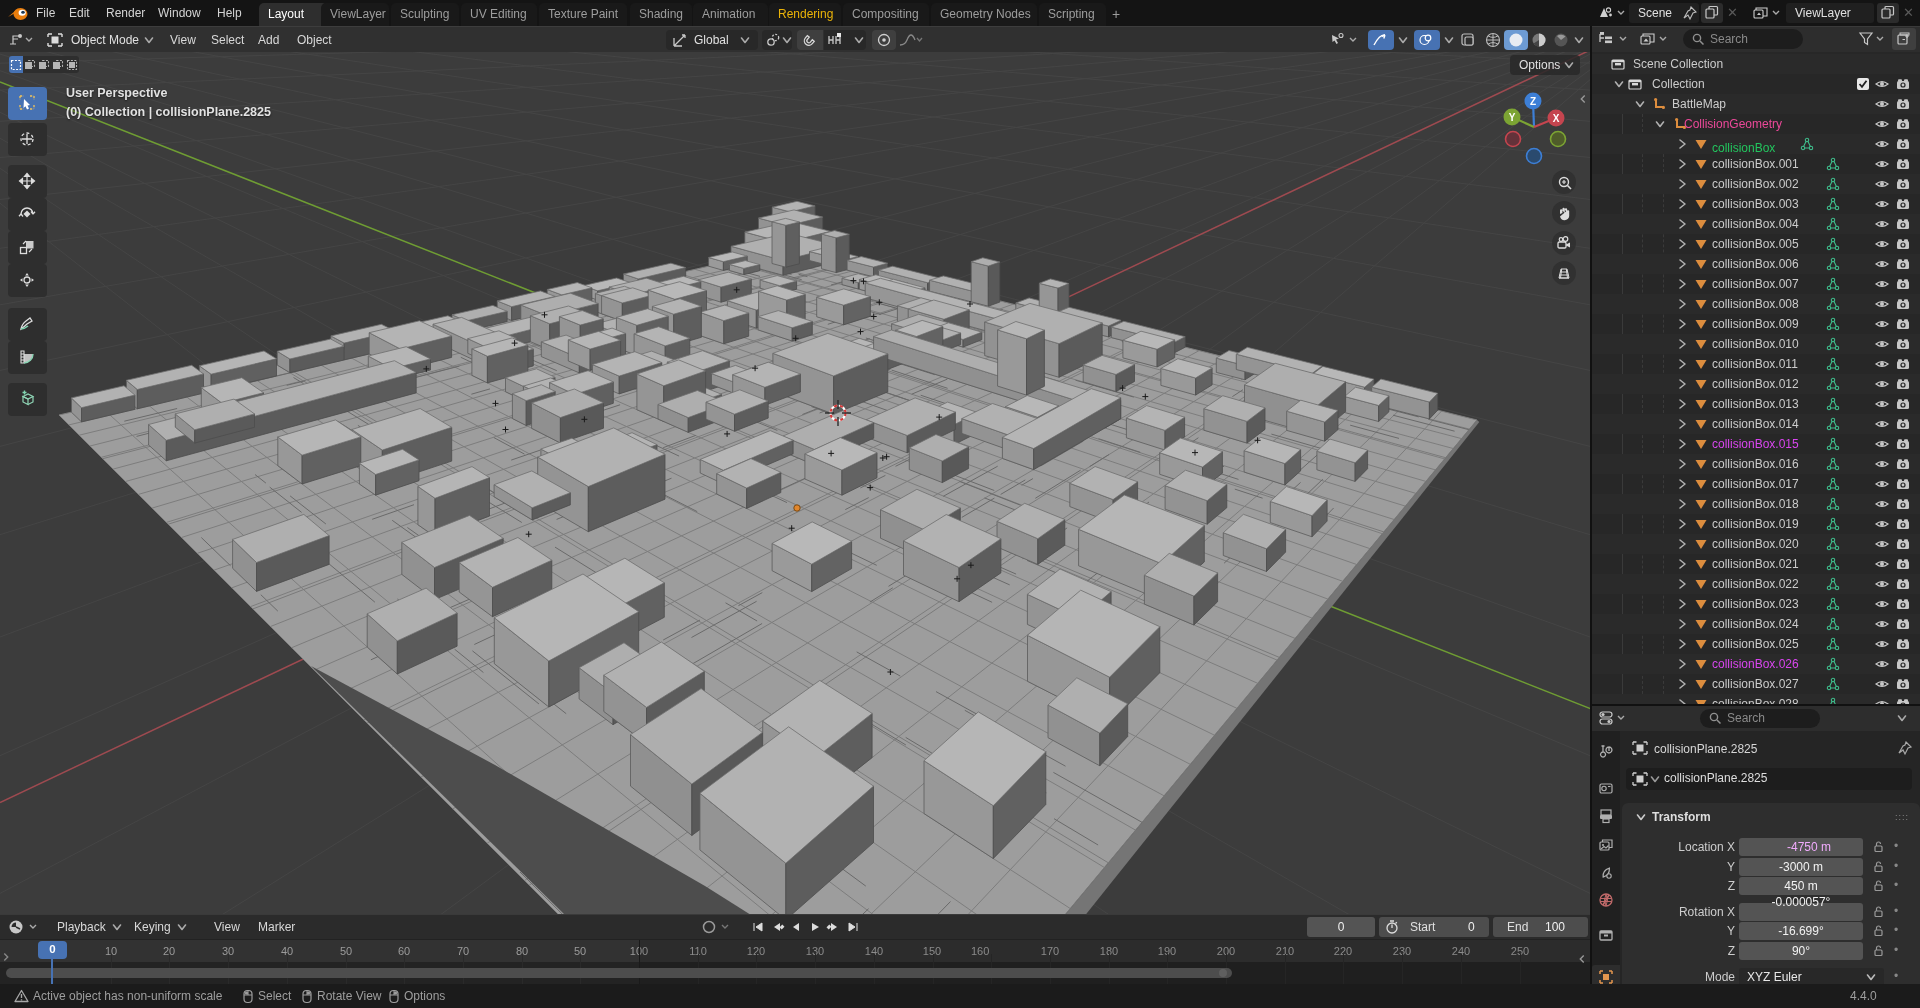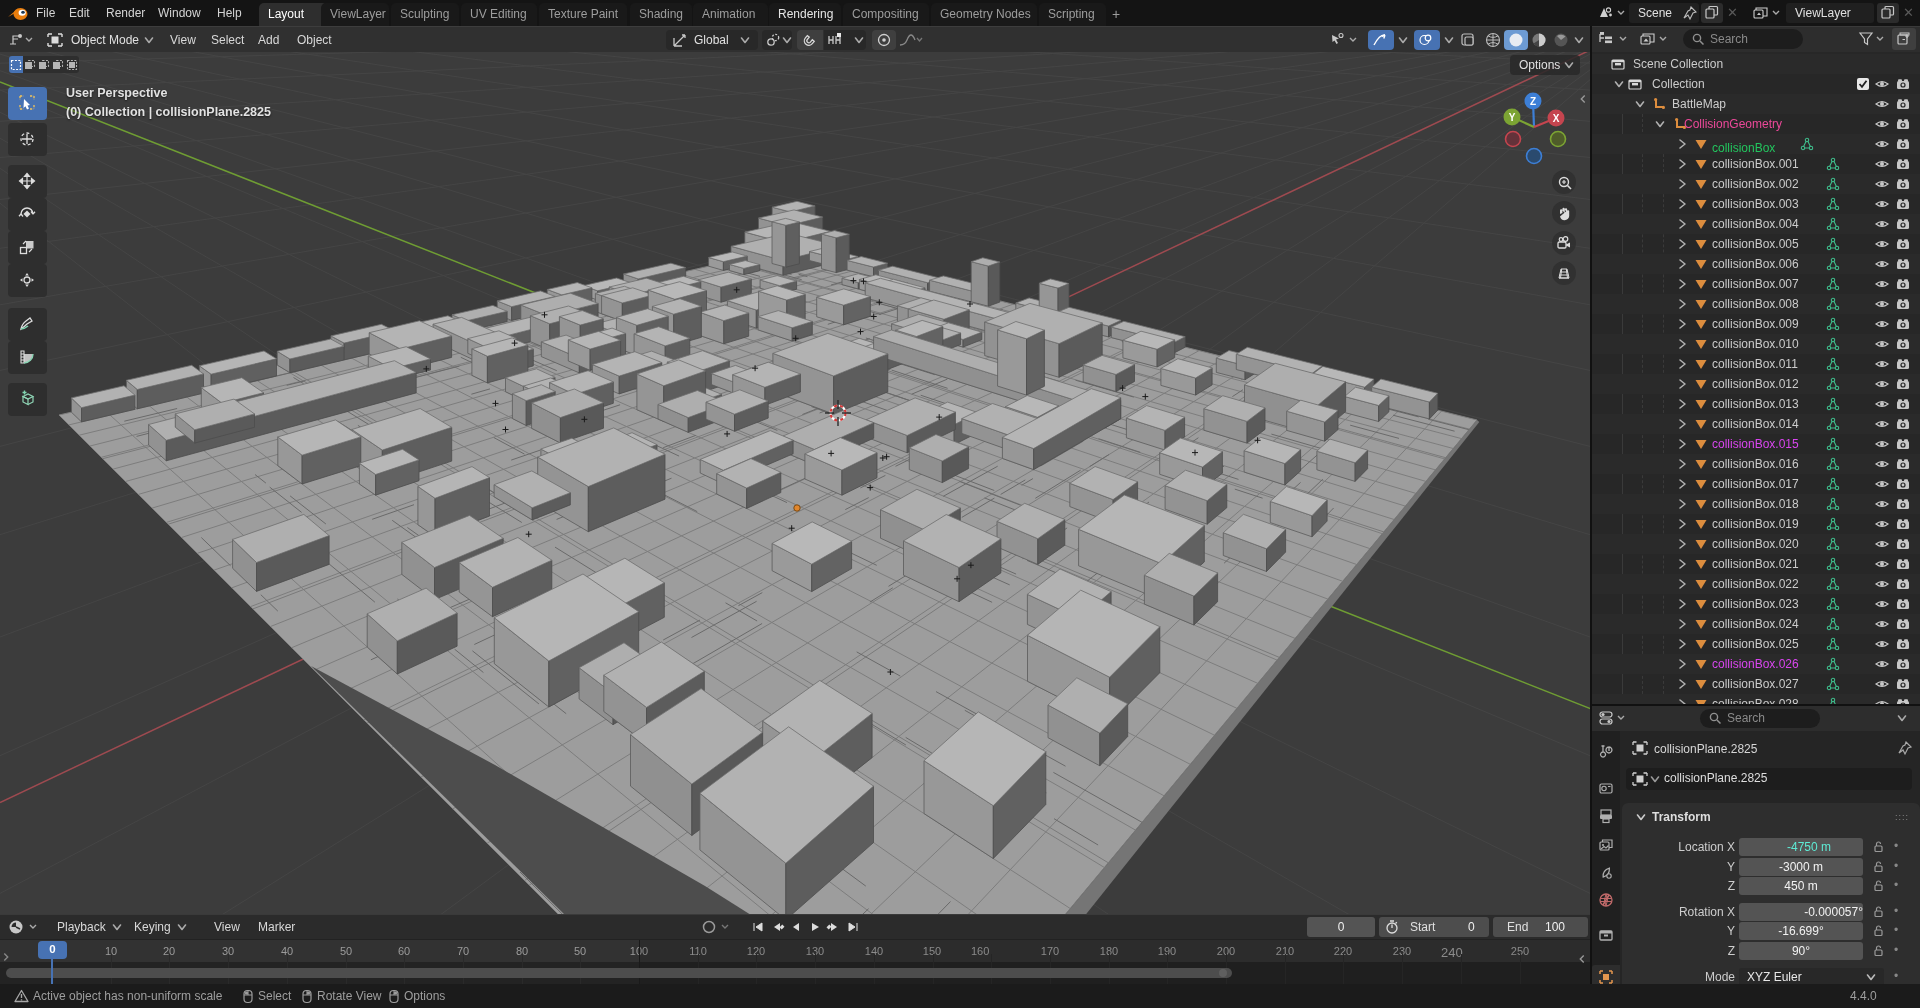--- a/index.html
+++ b/index.html
@@ -26,21 +26,21 @@
 <div class="abs txt" style="left:400px;top:7px;color:#9d9d9d">Sculpting</div>
 <div class="abs" style="left:461px;top:3px;width:76px;height:23px;background:#191919;border-radius:5px 5px 0 0"></div>
 <div class="abs txt" style="left:470px;top:7px;color:#9d9d9d">UV Editing</div>
 <div class="abs" style="left:539px;top:3px;width:88px;height:23px;background:#191919;border-radius:5px 5px 0 0"></div>
 <div class="abs txt" style="left:548px;top:7px;color:#9d9d9d">Texture Paint</div>
 <div class="abs" style="left:630px;top:3px;width:62px;height:23px;background:#191919;border-radius:5px 5px 0 0"></div>
 <div class="abs txt" style="left:639px;top:7px;color:#9d9d9d">Shading</div>
 <div class="abs" style="left:693px;top:3px;width:75px;height:23px;background:#191919;border-radius:5px 5px 0 0"></div>
 <div class="abs txt" style="left:702px;top:7px;color:#9d9d9d">Animation</div>
 <div class="abs" style="left:769px;top:3px;width:72px;height:23px;background:#191919;border-radius:5px 5px 0 0"></div>
-<div class="abs txt" style="left:778px;top:7px;color:#e5e5e5">Rendering</div>
+<div class="abs txt" style="left:778px;top:7px;color:#eab308">Rendering</div>
 <div class="abs" style="left:843px;top:3px;width:86px;height:23px;background:#191919;border-radius:5px 5px 0 0"></div>
 <div class="abs txt" style="left:852px;top:7px;color:#9d9d9d">Compositing</div>
 <div class="abs" style="left:931px;top:3px;width:106px;height:23px;background:#191919;border-radius:5px 5px 0 0"></div>
 <div class="abs txt" style="left:940px;top:7px;color:#9d9d9d">Geometry Nodes</div>
 <div class="abs" style="left:1039px;top:3px;width:67px;height:23px;background:#191919;border-radius:5px 5px 0 0"></div>
 <div class="abs txt" style="left:1048px;top:7px;color:#9d9d9d">Scripting</div>
 <div class="abs txt" style="left:1112px;top:6px;color:#9d9d9d;font-size:14px">+</div>
 <svg class="abs" style="left:1596px;top:5px" width="30" height="16" viewBox="0 0 30 16">
         <path d="M4 12 L8 3 L12 12 Z" fill="#cfcfcf"></path>
         <circle cx="12.5" cy="5" r="2.1" fill="none" stroke="#cfcfcf" stroke-width="1.1"></circle>
@@ -2046,21 +2046,21 @@
         </svg></span>
 <div class="abs txt" style="left:72px;top:65px;color:#dedede">collisionPlane.2825</div>
 <div class="abs" style="left:30px;top:97px;width:298px;height:181px;background:#2e2e2e;border-radius:6px 6px 0 0"></div>
 <span class="abs" style="left:42px;top:104px"><svg width="14" height="14" viewBox="0 0 14 14" style="">
           <path d="M3.5 5 L7 9.5 L10.5 5" fill="none" stroke="#ccc" stroke-width="1.6" stroke-linecap="round" stroke-linejoin="round"></path>
         </svg></span>
 <div class="abs" style="left:60px;top:104px;color:#dedede;font-size:12px;font-weight:bold">Transform</div>
 <div class="abs" style="left:303px;top:106px;color:#8a8a8a;font-size:9px;letter-spacing:1px">::::</div>
 <div class="abs" style="left:0;top:134px;width:143px;height:17px;color:#cdcdcd;font-size:12px;text-align:right">Location X</div>
       <div class="abs" style="left:147px;top:132px;width:124px;height:18px;background:#545454;border-radius:3px"></div>
-      <div class="abs" style="left:147px;top:134px;width:140px;height:17px;color:#5eead4;font-size:12px;text-align:center">-4750 m</div>
+      <div class="abs" style="left:147px;top:134px;width:140px;height:17px;color:#f0abfc;font-size:12px;text-align:center">-4750 m</div>
       <svg class="abs" style="left:280px;top:134px" width="13" height="13" viewBox="0 0 13 13">
         <rect x="3" y="6" width="7" height="5.5" rx="1" fill="none" stroke="#9a9a9a" stroke-width="1.2"></rect>
         <path d="M4.5 6 V4 A2 2 0 0 1 8.5 4" fill="none" stroke="#9a9a9a" stroke-width="1.2"></path>
       </svg>
       <div class="abs" style="left:302px;top:133px;color:#888;font-size:12px">•</div>
 <div class="abs" style="left:0;top:154px;width:143px;height:17px;color:#cdcdcd;font-size:12px;text-align:right">Y</div>
       <div class="abs" style="left:147px;top:152px;width:124px;height:18px;background:#545454;border-radius:3px"></div>
       <div class="abs" style="left:147px;top:154px;width:124px;height:17px;color:#f2f2f2;font-size:12px;text-align:center">-3000 m</div>
       <svg class="abs" style="left:280px;top:154px" width="13" height="13" viewBox="0 0 13 13">
         <rect x="3" y="6" width="7" height="5.5" rx="1" fill="none" stroke="#9a9a9a" stroke-width="1.2"></rect>
@@ -2070,21 +2070,21 @@
 <div class="abs" style="left:0;top:173px;width:143px;height:17px;color:#cdcdcd;font-size:12px;text-align:right">Z</div>
       <div class="abs" style="left:147px;top:171px;width:124px;height:18px;background:#545454;border-radius:3px"></div>
       <div class="abs" style="left:147px;top:173px;width:124px;height:17px;color:#f2f2f2;font-size:12px;text-align:center">450 m</div>
       <svg class="abs" style="left:280px;top:173px" width="13" height="13" viewBox="0 0 13 13">
         <rect x="3" y="6" width="7" height="5.5" rx="1" fill="none" stroke="#9a9a9a" stroke-width="1.2"></rect>
         <path d="M4.5 6 V4 A2 2 0 0 1 8.5 4" fill="none" stroke="#9a9a9a" stroke-width="1.2"></path>
       </svg>
       <div class="abs" style="left:302px;top:172px;color:#888;font-size:12px">•</div>
 <div class="abs" style="left:0;top:199px;width:143px;height:17px;color:#cdcdcd;font-size:12px;text-align:right">Rotation X</div>
       <div class="abs" style="left:147px;top:197px;width:124px;height:18px;background:#545454;border-radius:3px"></div>
-      <div class="abs" style="left:147px;top:199px;width:124px;height:17px;color:#f2f2f2;font-size:12px;text-align:right">-0.000057°</div>
+      <div class="abs" style="left:147px;top:189px;width:124px;height:17px;color:#f2f2f2;font-size:12px;text-align:center">-0.000057°</div>
       <svg class="abs" style="left:280px;top:199px" width="13" height="13" viewBox="0 0 13 13">
         <rect x="3" y="6" width="7" height="5.5" rx="1" fill="none" stroke="#9a9a9a" stroke-width="1.2"></rect>
         <path d="M4.5 6 V4 A2 2 0 0 1 8.5 4" fill="none" stroke="#9a9a9a" stroke-width="1.2"></path>
       </svg>
       <div class="abs" style="left:302px;top:198px;color:#888;font-size:12px">•</div>
 <div class="abs" style="left:0;top:218px;width:143px;height:17px;color:#cdcdcd;font-size:12px;text-align:right">Y</div>
       <div class="abs" style="left:147px;top:216px;width:124px;height:18px;background:#545454;border-radius:3px"></div>
       <div class="abs" style="left:147px;top:218px;width:124px;height:17px;color:#f2f2f2;font-size:12px;text-align:center">-16.699°</div>
       <svg class="abs" style="left:280px;top:218px" width="13" height="13" viewBox="0 0 13 13">
         <rect x="3" y="6" width="7" height="5.5" rx="1" fill="none" stroke="#9a9a9a" stroke-width="1.2"></rect>
@@ -2203,21 +2203,21 @@
 <div class="abs" style="left:1147px;top:31px;width:40px;color:#9b9b9b;font-size:11px;text-align:center">190</div>
 <div class="abs" style="left:1167.3px;top:40px;width:1px;height:8px;background:#2a2a2a"></div>
 <div class="abs" style="left:1206px;top:31px;width:40px;color:#9b9b9b;font-size:11px;text-align:center">200</div>
 <div class="abs" style="left:1226.0px;top:40px;width:1px;height:8px;background:#2a2a2a"></div>
 <div class="abs" style="left:1265px;top:31px;width:40px;color:#9b9b9b;font-size:11px;text-align:center">210</div>
 <div class="abs" style="left:1284.7px;top:40px;width:1px;height:8px;background:#2a2a2a"></div>
 <div class="abs" style="left:1323px;top:31px;width:40px;color:#9b9b9b;font-size:11px;text-align:center">220</div>
 <div class="abs" style="left:1343.4px;top:40px;width:1px;height:8px;background:#2a2a2a"></div>
 <div class="abs" style="left:1382px;top:31px;width:40px;color:#9b9b9b;font-size:11px;text-align:center">230</div>
 <div class="abs" style="left:1402.1px;top:40px;width:1px;height:8px;background:#2a2a2a"></div>
-<div class="abs" style="left:1441px;top:31px;width:40px;color:#9b9b9b;font-size:13px;text-align:left">240</div>
+<div class="abs" style="left:1441px;top:31px;width:40px;color:#9b9b9b;font-size:11px;text-align:center">240</div>
 <div class="abs" style="left:1460.8px;top:40px;width:1px;height:8px;background:#2a2a2a"></div>
 <div class="abs" style="left:1500px;top:31px;width:40px;color:#9b9b9b;font-size:11px;text-align:center">250</div>
 <div class="abs" style="left:1519.5px;top:40px;width:1px;height:8px;background:#2a2a2a"></div>
 <div class="abs" style="left:0;top:48px;width:1590px;height:22px;background:#232323"></div>
 <div class="abs" style="left:52.0px;top:48px;width:1px;height:22px;background:#2a2a2a"></div>
 <div class="abs" style="left:110.7px;top:48px;width:1px;height:22px;background:#2a2a2a"></div>
 <div class="abs" style="left:169.4px;top:48px;width:1px;height:22px;background:#2a2a2a"></div>
 <div class="abs" style="left:228.1px;top:48px;width:1px;height:22px;background:#2a2a2a"></div>
 <div class="abs" style="left:286.8px;top:48px;width:1px;height:22px;background:#2a2a2a"></div>
 <div class="abs" style="left:345.5px;top:48px;width:1px;height:22px;background:#2a2a2a"></div>

